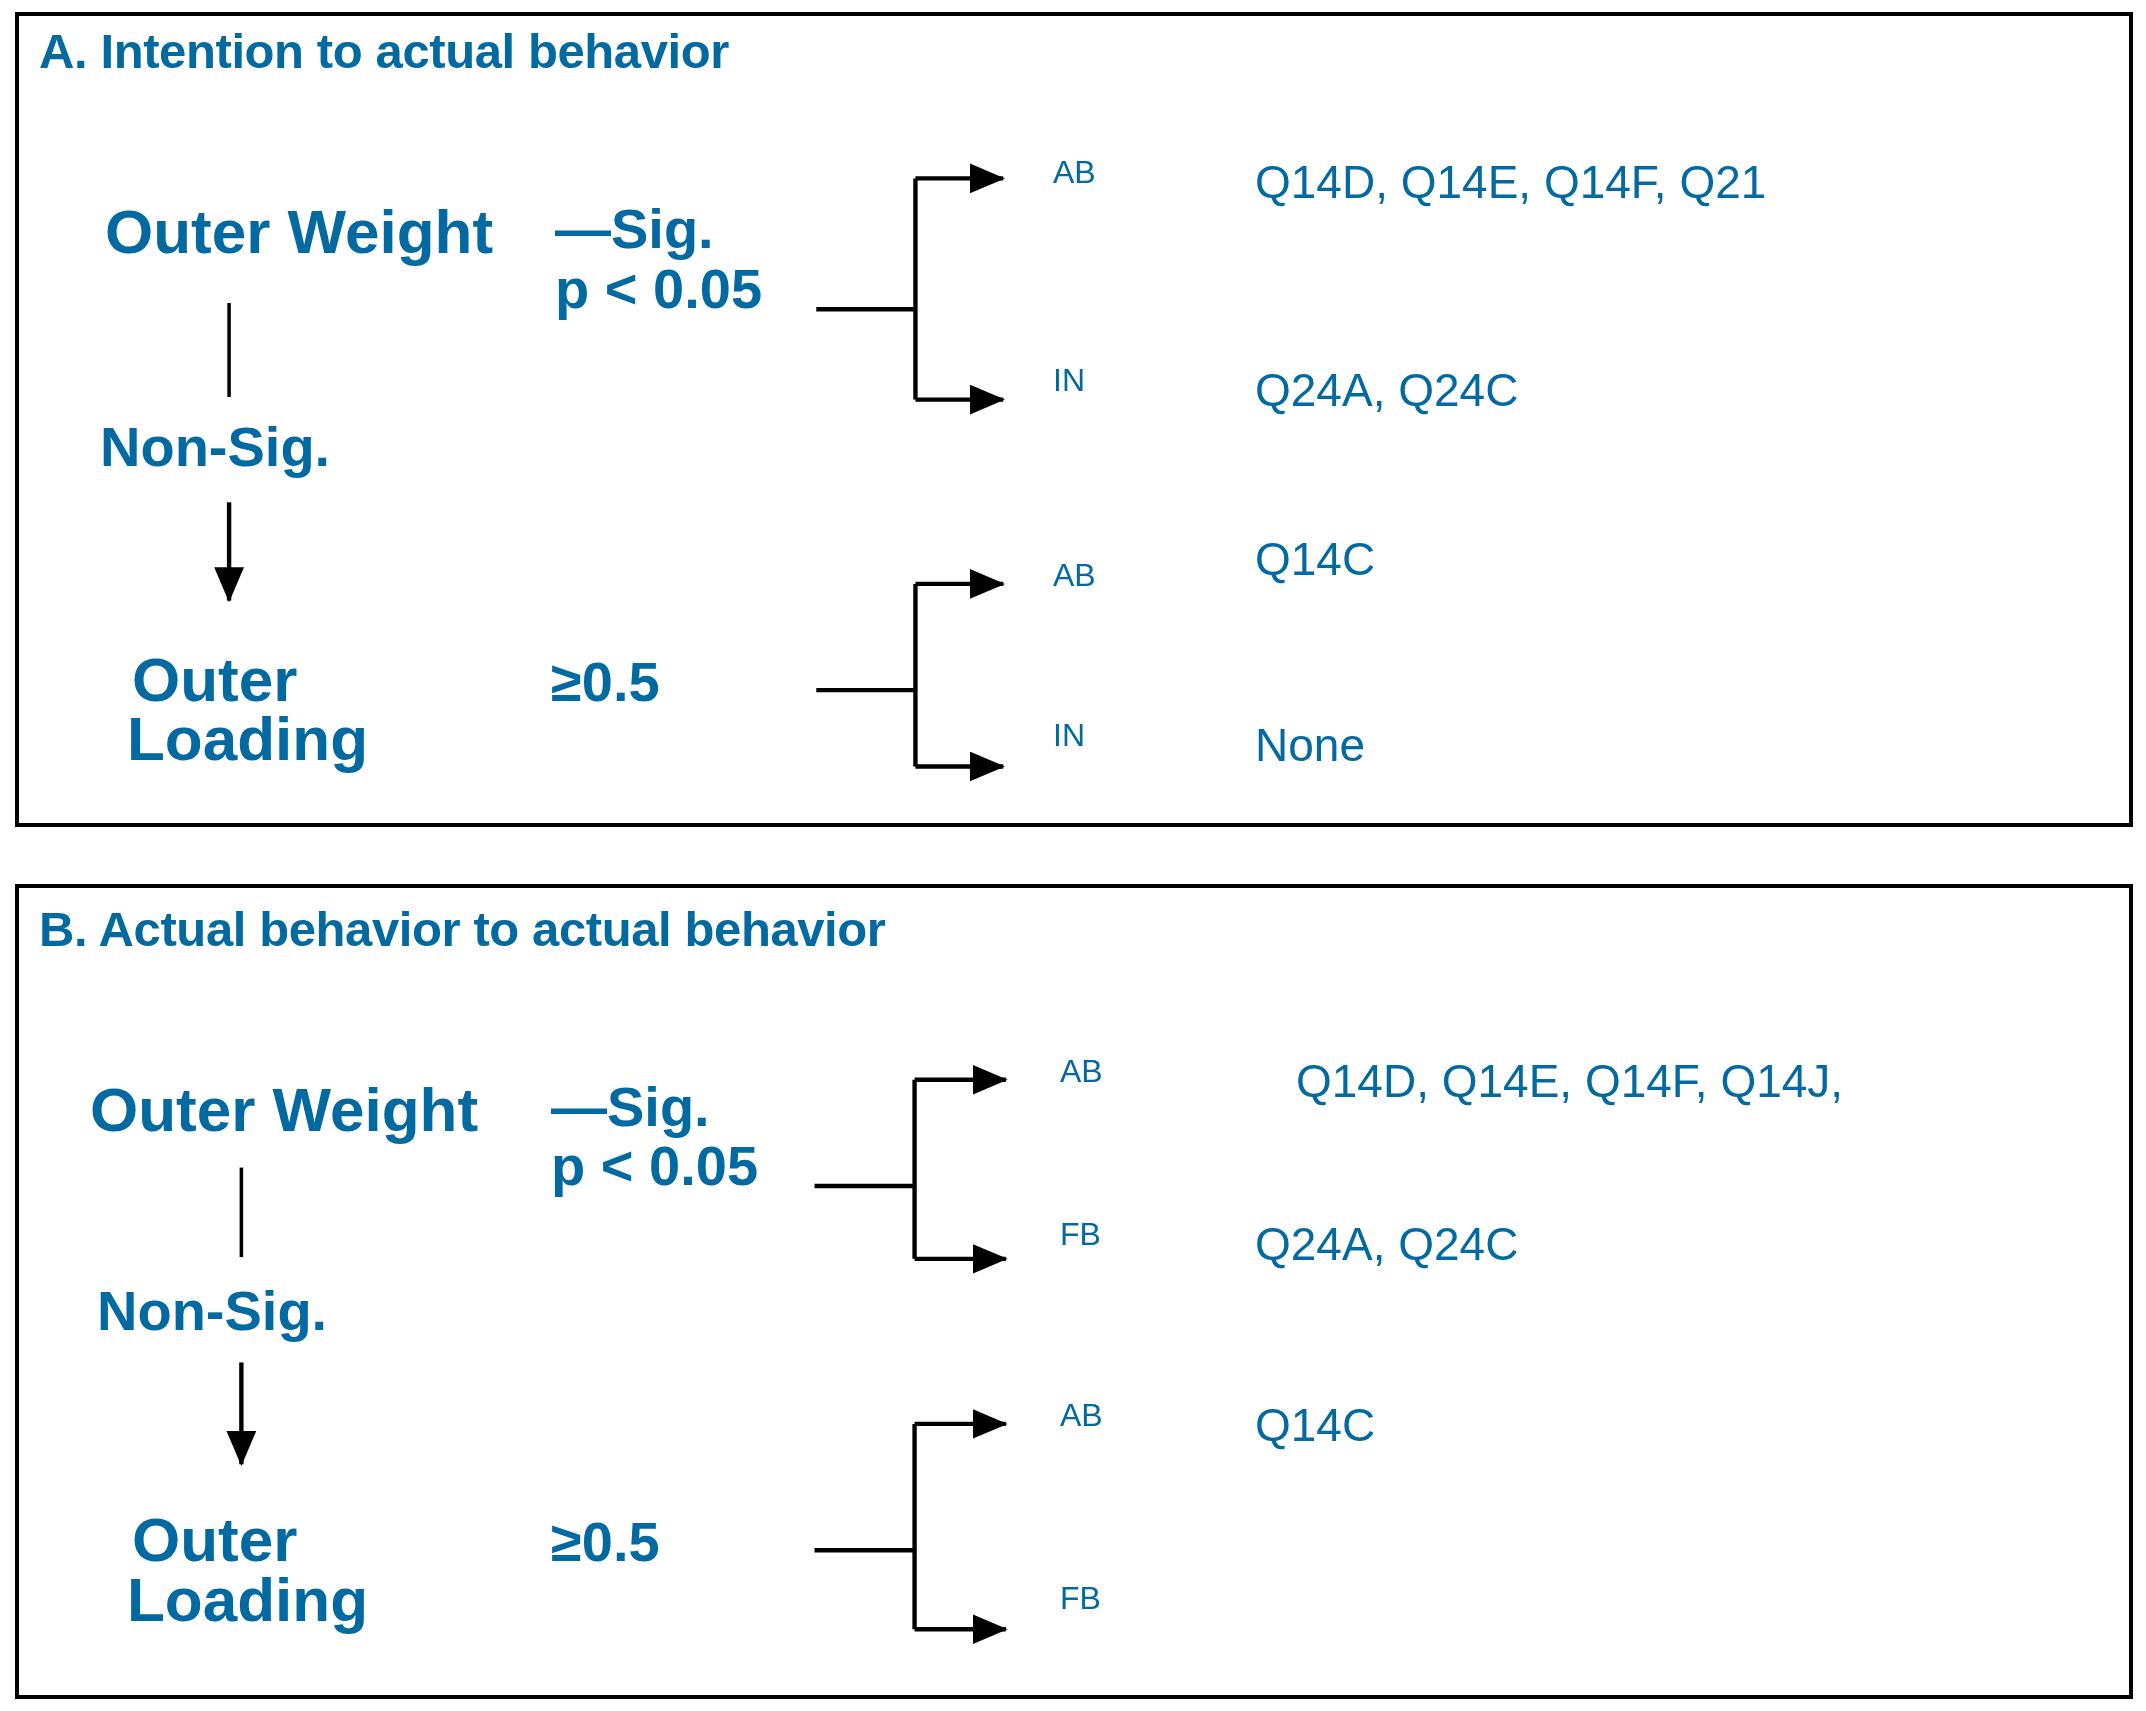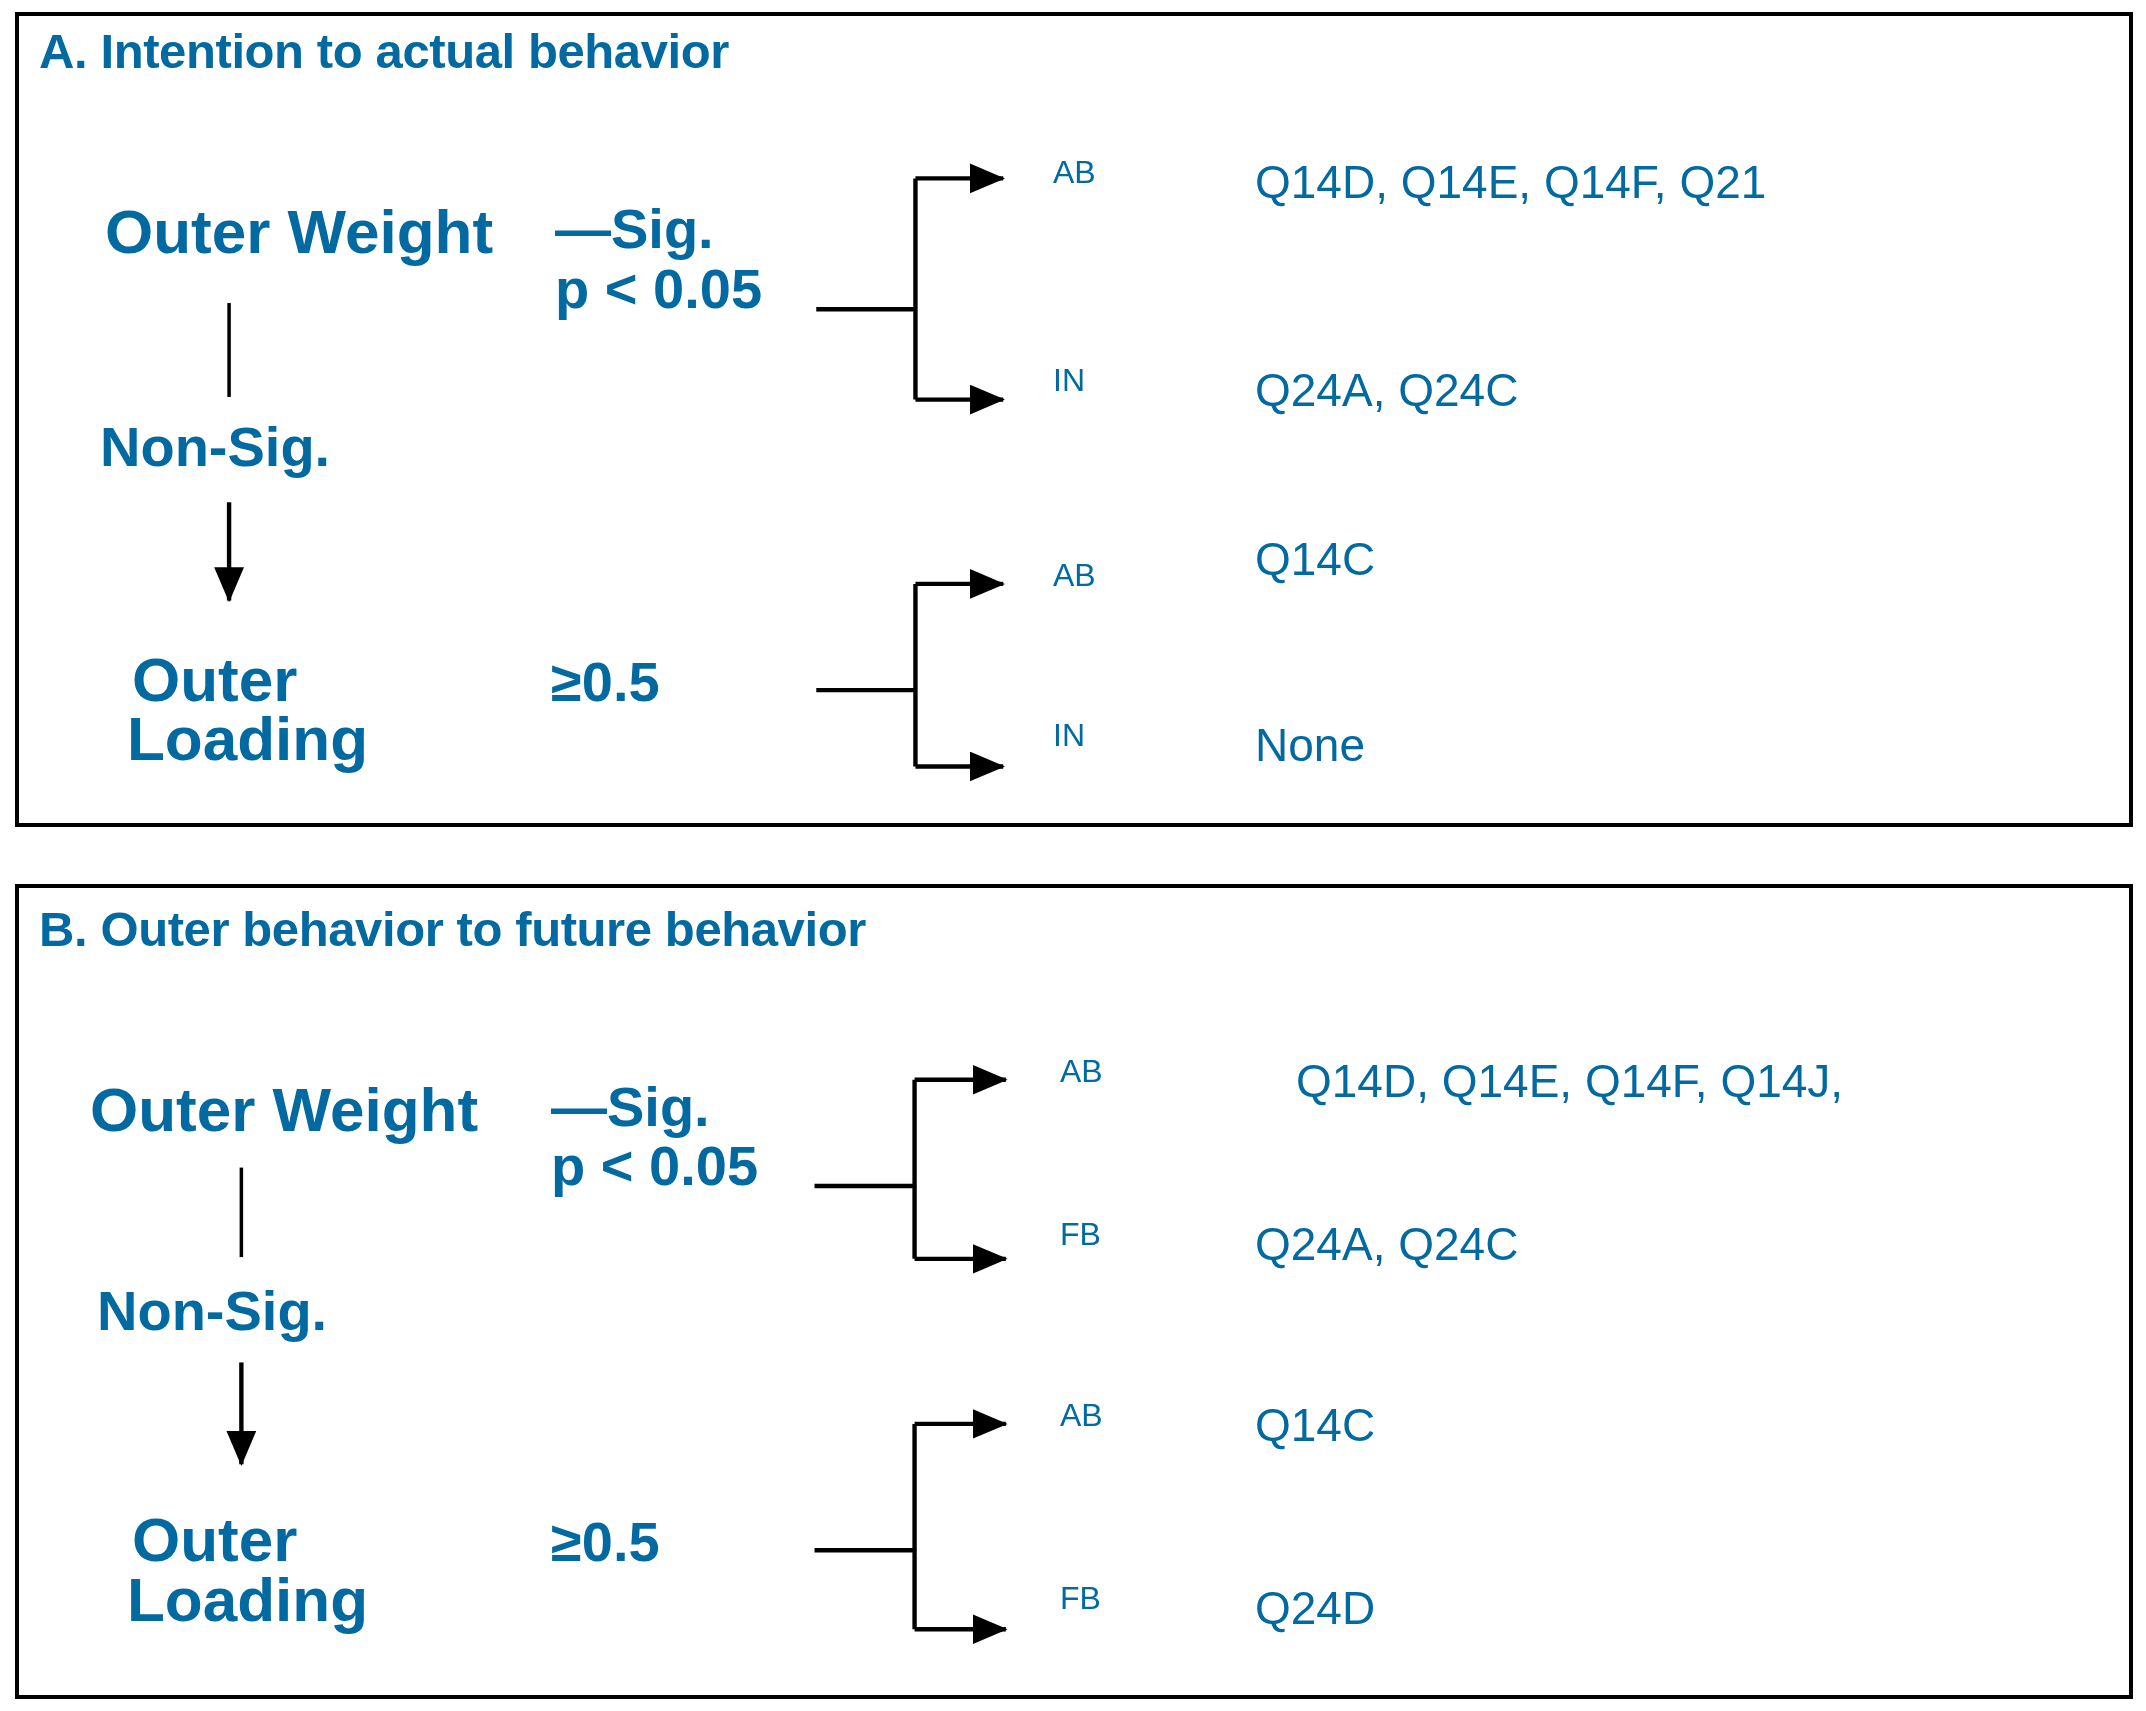--- a/index.html
+++ b/index.html
@@ -97,21 +97,21 @@
   <div class="items-label" style="left:1255px; top:362px; width:843px;">Q24A, Q24C</div>
 
   <div class="target-label" style="left:1053px; top:557px;">AB</div>
   <div class="items-label" style="left:1255px; top:531px; width:843px;">Q14C</div>
 
   <div class="target-label" style="left:1053px; top:717px;">IN</div>
   <div class="items-label" style="left:1255px; top:717px; width:843px;">None</div>
 
   <div class="panel" id="panel-b"></div>
 
-  <div class="panel-title" style="left:39px; top:901px;">B. Outer behavior to future behavior</div>
+  <div class="panel-title" style="left:39px; top:901px;">B. Actual behavior to actual behavior</div>
 
   <div class="node-label" style="left:90px; top:1073px;">Outer Weight</div>
 
   <div class="cond-label" style="left:551px; top:1073px;">—Sig.</div>
   <div class="cond-label" style="left:551px; top:1132px;">p &lt; 0.05</div>
 
   <div class="cond-label" style="left:97px; top:1277px;">Non-Sig.</div>
 
   <div class="node-label" style="left:132px; top:1503px;">Outer</div>
   <div class="node-label" style="left:127px; top:1563px;">Loading</div>
@@ -123,21 +123,20 @@
     <span class="two-line">Q14D, Q14E, Q14F, Q14J,</span>
   </div>
 
   <div class="target-label" style="left:1060px; top:1216px;">FB</div>
   <div class="items-label" style="left:1255px; top:1216px; width:843px;">Q24A, Q24C</div>
 
   <div class="target-label" style="left:1060px; top:1397px;">AB</div>
   <div class="items-label" style="left:1255px; top:1397px; width:843px;">Q14C</div>
 
   <div class="target-label" style="left:1060px; top:1580px;">FB</div>
-  <div class="items-label" style="left:1255px; top:1580px; width:843px;">Q24D</div>
 
   <svg class="edges" viewBox="0 0 2445 1950">
     <defs>
       <marker id="ah" markerWidth="9" markerHeight="9" refX="7.6" refY="3.4" orient="auto" markerUnits="strokeWidth">
         <path d="M0,0 L8,3.4 L0,6.8 z" fill="#000000"></path>
       </marker>
       <marker id="ahd" markerWidth="9" markerHeight="9" refX="7.6" refY="3.4" orient="auto" markerUnits="strokeWidth">
         <path d="M0,0 L8,3.4 L0,6.8 z" fill="#000000"></path>
       </marker>
     </defs>

